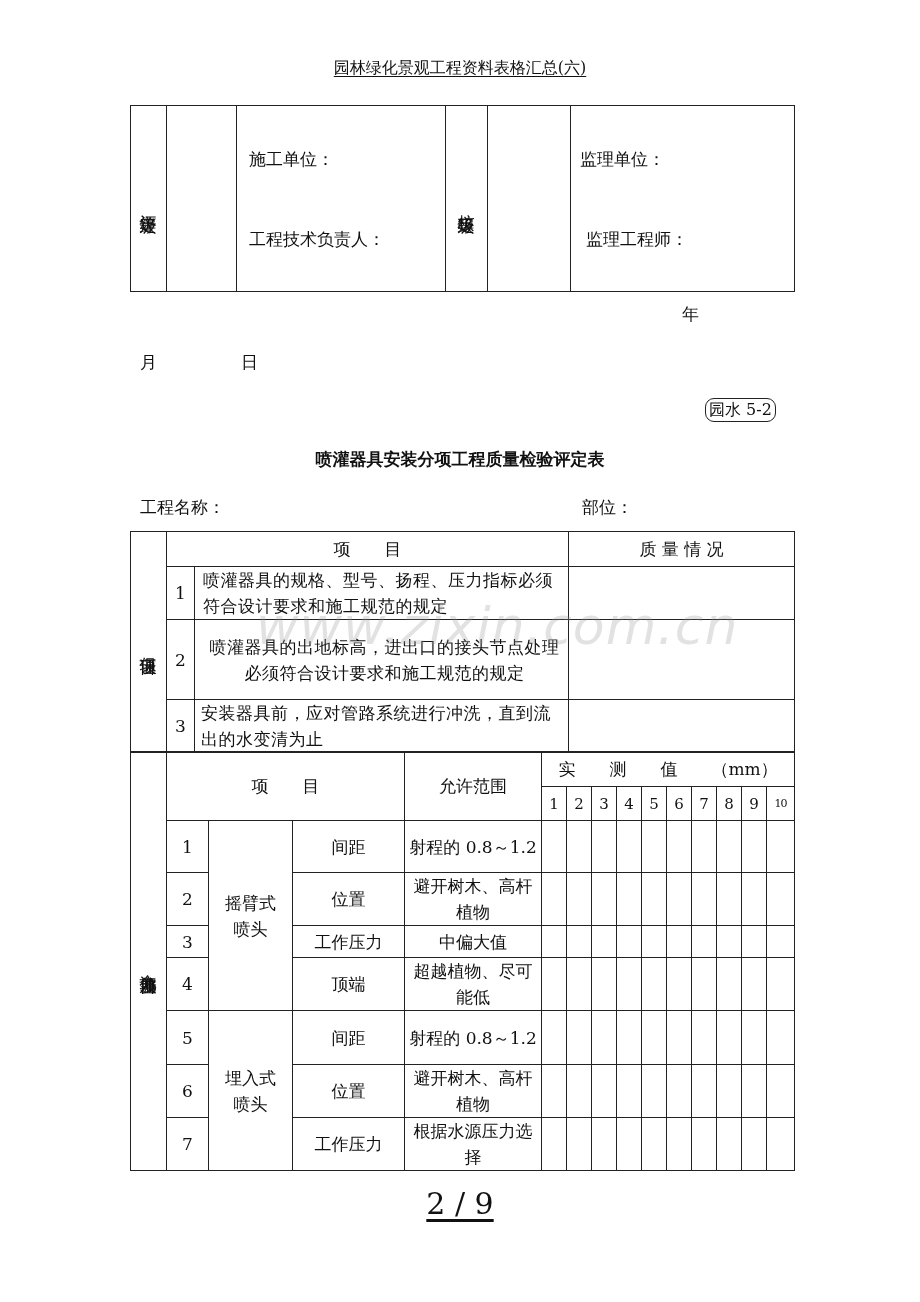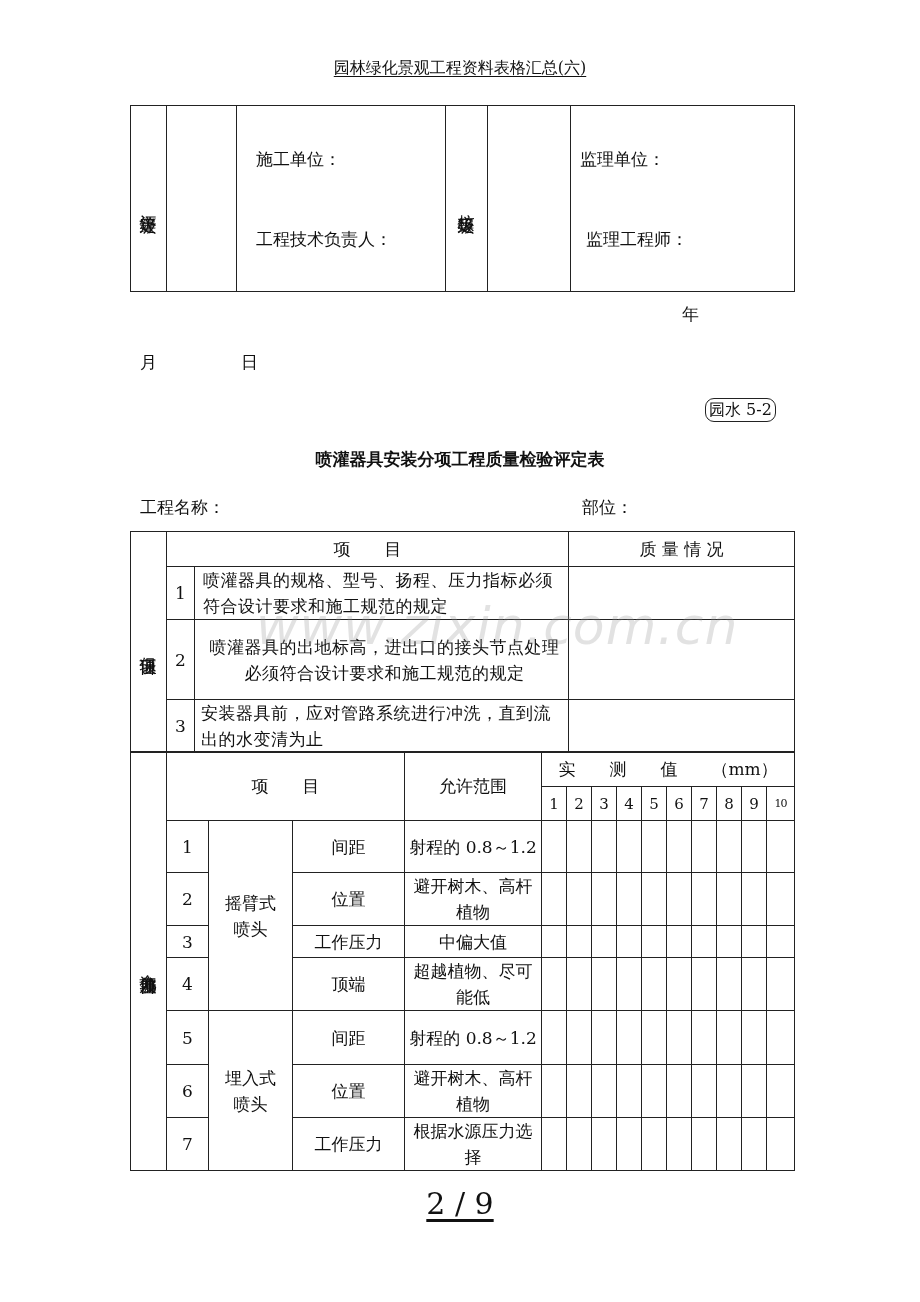--- a/index.html
+++ b/index.html
@@ -39,21 +39,21 @@
       <col style="width:70px">
       <col style="width:209px">
       <col style="width:42px">
       <col style="width:83px">
       <col style="width:224px">
   </colgroup>
   <tbody>
       <tr style="height:186px">
     <td><span class="vert">评定等级</span></td>
     <td></td>
-    <td class="left" style="vertical-align:top; padding-left:19px;">
+    <td class="left" style="vertical-align:top; padding-left:12px;">
       <div style="margin-top:40px;">施工单位：</div>
       <div style="margin-top:54px;">工程技术负责人：</div>
     </td>
     <td><span class="vert">核定等级</span></td>
     <td></td>
     <td class="left" style="vertical-align:top; padding-left:9px;">
       <div style="margin-top:40px;">监理单位：</div>
       <div style="margin-top:54px; padding-left:6px;">监理工程师：</div>
     </td>
   </tr>

